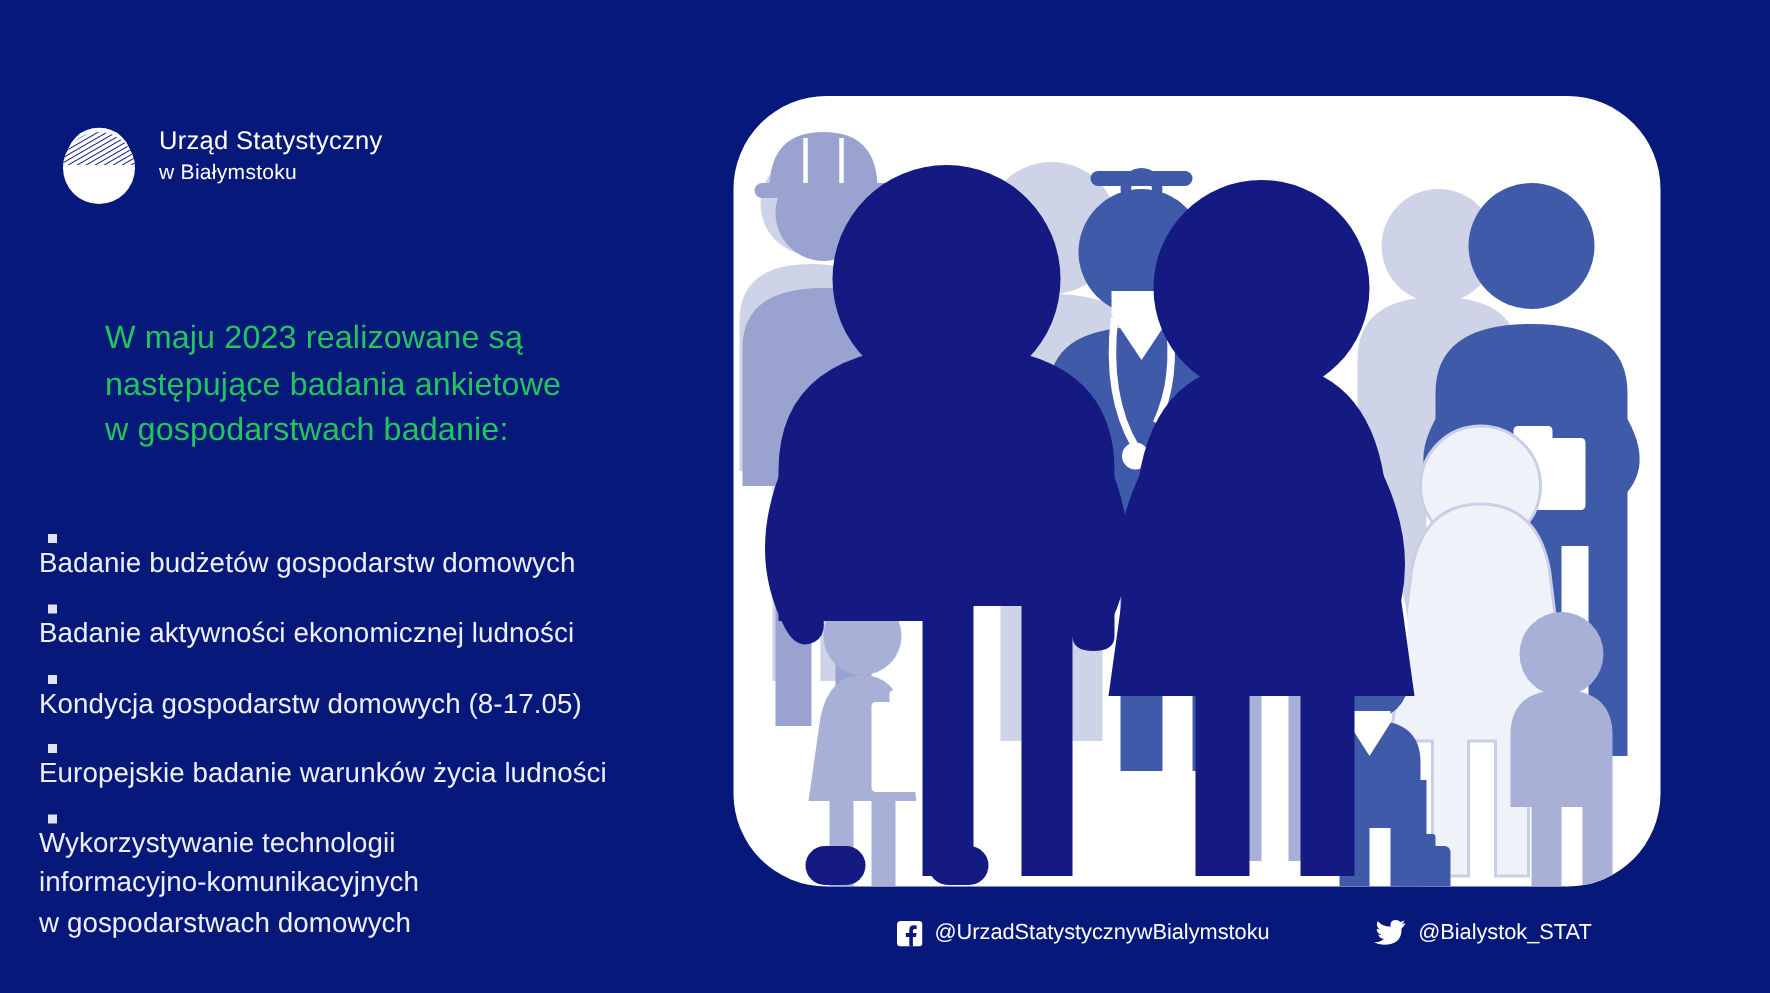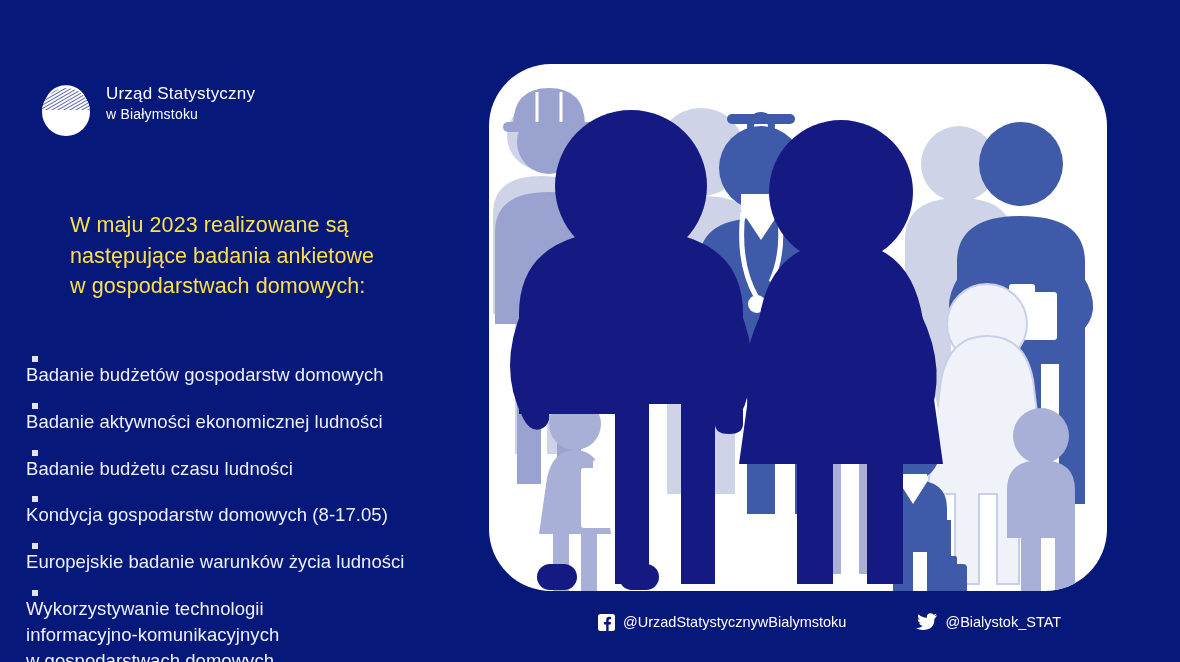--- a/index.html
+++ b/index.html
@@ -50,21 +50,21 @@
     white-space: nowrap;
     margin-top: 2px;
   }
 
   
   .headline {
     position: absolute;
     left: 70px;
     top: 210px;
     width: 400px;
-    color: #fde047;
+    color: #22c55e;
     font-size: 21.5px;
     line-height: 1.42;
     letter-spacing: 0.1px;
   }
   .headline div { white-space: nowrap; }
 
   
   .bullets {
     position: absolute;
     left: 26px;
@@ -159,21 +159,21 @@
     </div>
     <div class="logo-text">
       <div class="logo-line1">Urząd Statystyczny</div>
       <div class="logo-line2">w Białymstoku</div>
     </div>
   </div>
 
   <div class="headline">
     <div>W maju 2023 realizowane są</div>
     <div>następujące badania ankietowe</div>
-    <div>w gospodarstwach domowych:</div>
+    <div>w gospodarstwach badanie:</div>
   </div>
 
   <div class="bullets">
 
     <div class="bullet-row">
       <span class="bullet-mark">
           <i></i>
         </span>
       <span class="bullet-text">
         <span>Badanie budżetów gospodarstw domowych</span>
@@ -182,28 +182,20 @@
 
     <div class="bullet-row">
       <span class="bullet-mark">
           <i></i>
         </span>
       <span class="bullet-text">
         <span>Badanie aktywności ekonomicznej ludności</span>
       </span>
     </div>
 
-    <div class="bullet-row">
-      <span class="bullet-mark">
-          <i></i>
-        </span>
-      <span class="bullet-text">
-        <span>Badanie budżetu czasu ludności</span>
-      </span>
-    </div>
 
     <div class="bullet-row">
       <span class="bullet-mark">
           <i></i>
         </span>
       <span class="bullet-text">
         <span>Kondycja gospodarstw domowych (8-17.05)</span>
       </span>
     </div>
 

